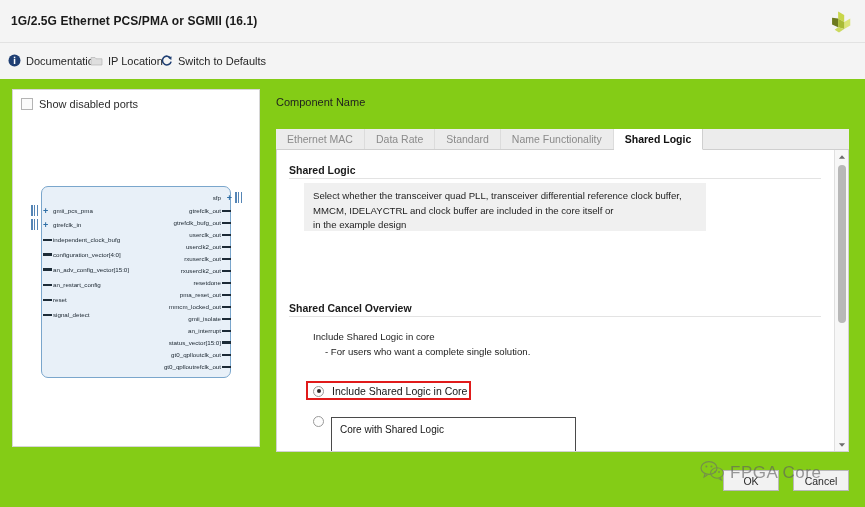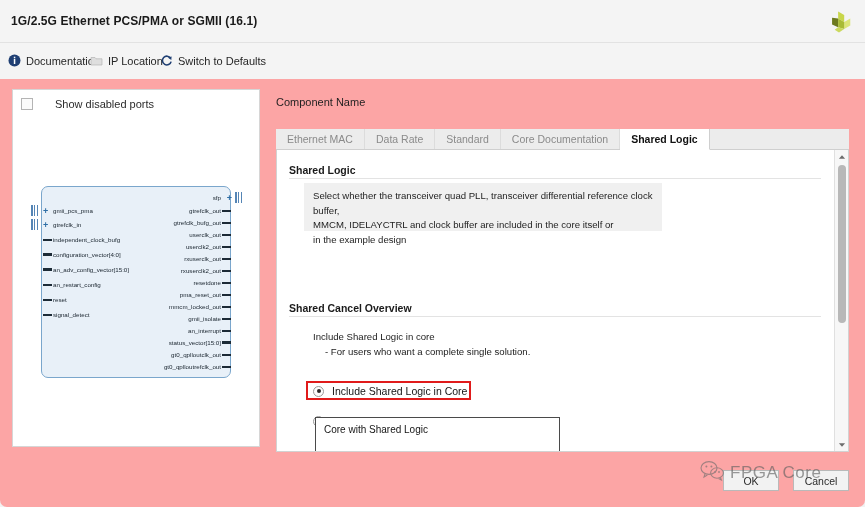--- a/index.html
+++ b/index.html
@@ -5,22 +5,21 @@
   * { box-sizing: border-box; margin: 0; padding: 0; }
   html, body {
     width: 865px; height: 507px;
     font-family: "Liberation Sans", sans-serif;
     background: #f2f2f2;
     overflow: hidden;
   }
   #app {
     position: relative;
     width: 865px; height: 507px;
-    background: #fca5a5;
-    border-radius: 7px;
+    background: #84cc16;
   }
 
   
   .titlebar {
     position: absolute; left: 0; top: 0; width: 865px; height: 43px;
     background: #f4f4f4;
     border-bottom: 1px solid #e2e2e2;
   }
   .title-text {
     position: absolute; left: 11px; top: 14px;
@@ -49,21 +48,21 @@
 
   
   .left-panel {
     position: absolute; left: 12px; top: 89px;
     width: 248px; height: 358px;
     background: #ffffff;
     border: 1px solid #d6d6d6;
   }
   .chk-row {
     position: absolute; left: 8px; top: 8px;
-    display: flex; align-items: flex-end; gap: 22px;
+    display: flex; align-items: flex-end; gap: 6px;
     font-size: 11px; color: #2b2b2b; cursor: pointer;
   }
   .chkbox {
     width: 12px; height: 12px; border: 1px solid #b4b4b4;
     background: #fbfbfb; display: block;
   }
 
   .symbol {
     position: absolute; left: 28px; top: 96px;
     width: 190px; height: 192px;
@@ -145,21 +144,21 @@
 
   .sec-head {
     position: absolute; font-size: 10.5px; font-weight: bold; color: #1a1a1a;
   }
   .sec-rule {
     position: absolute; height: 1px; background: #e3e3e3;
   }
 
   .notebox {
     position: absolute; left: 27px; top: 33px;
-    width: 358px; height: 48px;
+    width: 402px; height: 48px;
     background: #f0f0f0;
     font-size: 9.6px; color: #1e1e1e;
     padding: 6px 8px 0 9px; line-height: 14.5px;
   }
 
   .radio-row {
     position: absolute; display: flex; align-items: center; gap: 8px;
     font-size: 10.5px; color: #141414; cursor: pointer;
   }
   .radio {
@@ -175,21 +174,21 @@
     position: absolute; left: 29px; top: 231px;
     width: 165px; height: 19px;
     border: 2px solid #e01b1b;
   }
 
   .ov-line {
     position: absolute; font-size: 9.6px; color: #1c1c1c;
   }
 
   .corebox {
-    position: absolute; left: 38px; top: 267px;
+    position: absolute; left: 54px; top: 267px;
     width: 245px; height: 60px;
     background: #ffffff;
     border: 1px solid #4a4a4a;
   }
   .corebox-title {
     position: absolute; left: 8px; top: 6px;
     font-size: 10px; color: #141414;
   }
 
   
@@ -392,21 +391,21 @@
 
     </div>
   </div>
 
   <div class="comp-label">Component Name</div>
 
   <div class="tabs">
     <div class="tab">Ethernet MAC</div>
     <div class="tab">Data Rate</div>
     <div class="tab">Standard</div>
-    <div class="tab">Core Documentation</div>
+    <div class="tab">Name Functionality</div>
     <div class="tab active">Shared Logic</div>
   </div>
 
   <div class="content">
     <div class="scroll-inner">
 
       <div class="sec-head" style="left:12px;top:14px">Shared Logic</div>
       <div class="sec-rule" style="left:12px;top:28px;width:532px"></div>
 
       <div class="notebox">

